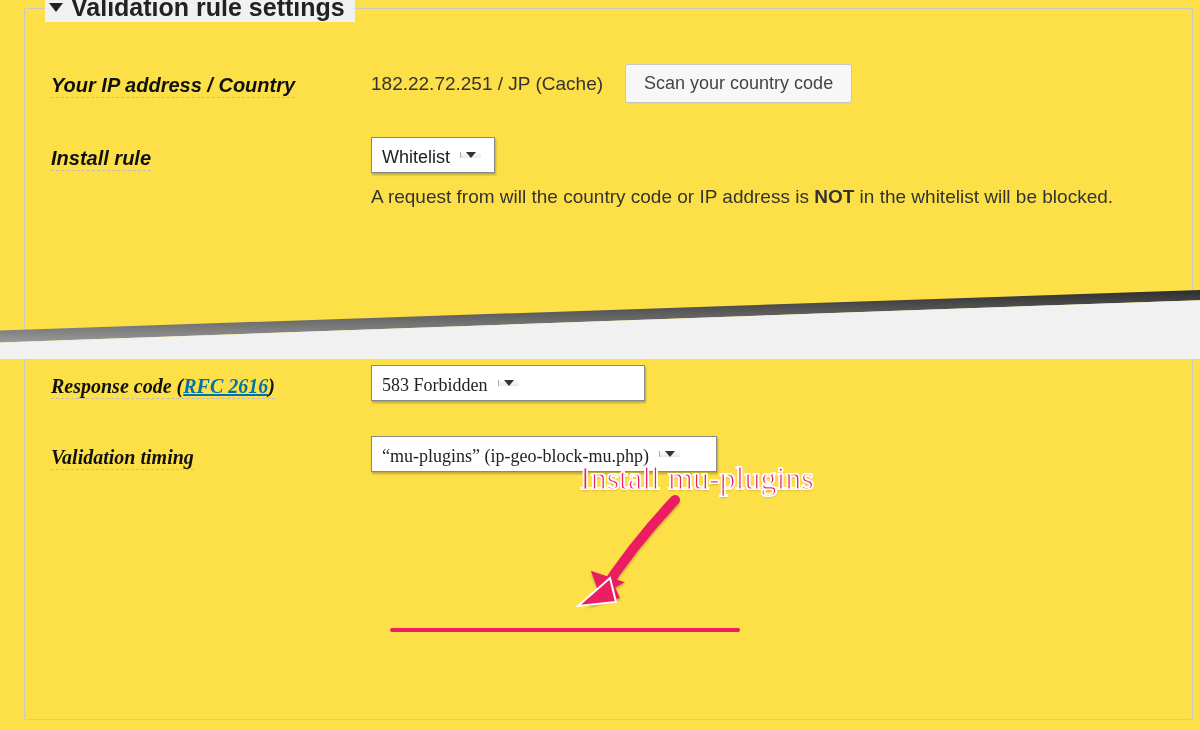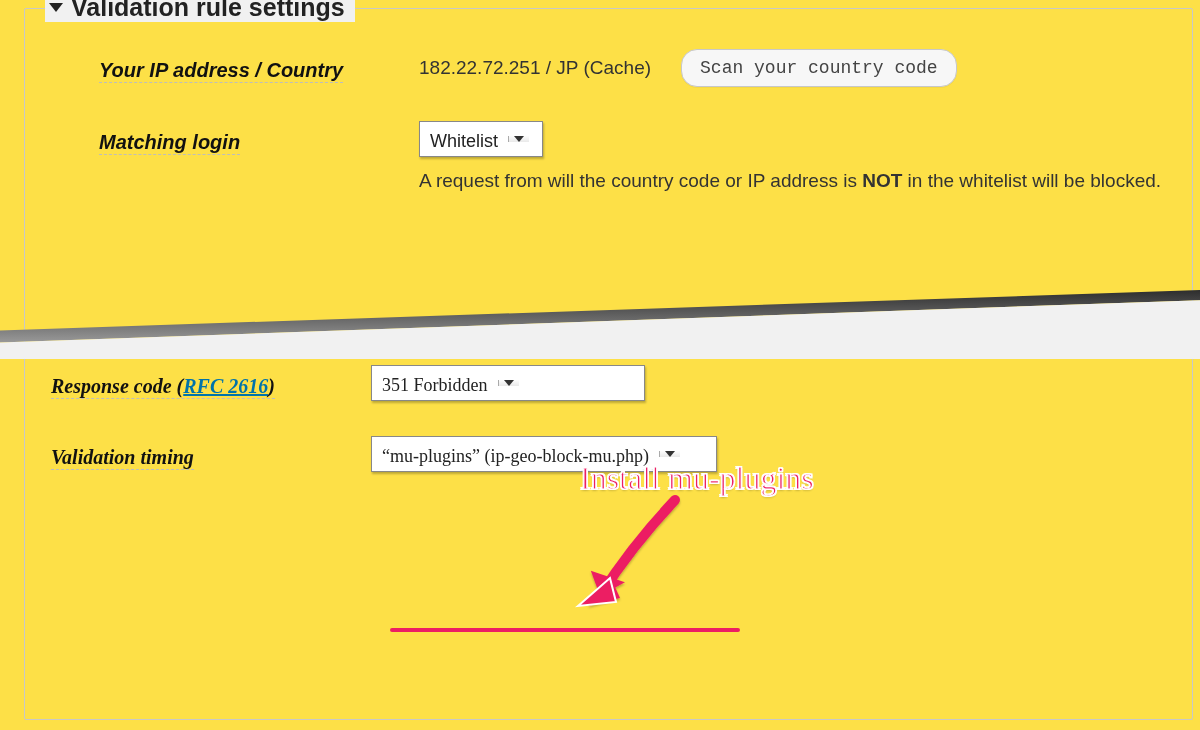--- a/index.html
+++ b/index.html
@@ -47,22 +47,21 @@
     display: inline-block;
     width: 0; height: 0;
     border-left: 7px solid transparent;
     border-right: 7px solid transparent;
     border-top: 9px solid #222;
   }
   .rows {
     position: absolute;
     left: 26px;
     right: 26px;
-    top: 40px;
-    margin-left: 48px;
+    top: 55px;
   }
   .row {
     display: flex;
     align-items: flex-start;
     margin-bottom: 34px;
   }
   .label-col {
     width: 320px;
     flex: 0 0 320px;
     padding-top: 6px;
@@ -83,33 +82,32 @@
     font-weight: 700;
   }
   .val-col {
     flex: 1 1 auto;
     font-size: 19px;
     color: #333;
   }
   .ip-line {
     display: flex;
     align-items: center;
-    gap: 30px;
+    gap: 22px;
   }
   .btn {
     display: inline-block;
     background: #f7f7f7;
     border: 1px solid #c8c8c8;
-    border-radius: 16px;
+    border-radius: 3px;
     padding: 8px 18px;
     font-size: 18px;
     color: #444;
     cursor: pointer;
     box-shadow: 0 1px 0 rgba(0,0,0,0.03);
-    font-family: Liberation Mono, monospace;
   }
   .select {
     display: inline-flex;
     align-items: center;
     background: #fff;
     border: 1px solid #888;
     height: 34px;
     font-size: 18px;
     color: #222;
     cursor: pointer;
@@ -214,21 +212,21 @@
         <div class="val-col">
           <div class="ip-line">
             <span>182.22.72.251 / JP (Cache)</span>
             <span class="btn">Scan your country code</span>
           </div>
         </div>
       </div>
 
       <div class="row">
         <div class="label-col">
-          <span class="label-text">Matching login</span>
+          <span class="label-text">Install rule</span>
         </div>
         <div class="val-col">
           <div class="select" style="width:122px">
             <span class="sel-label">Whitelist</span>
             <span class="sel-arrow"></span>
           </div>
           <div class="desc">
             <span>A request from will the country code or IP address is </span><b>NOT</b><span> in the whitelist will be blocked.</span>
           </div>
         </div>
@@ -254,21 +252,21 @@
 
       <div class="row">
         <div class="label-col">
           <span class="label-text">
             <span>Response code</span>
             (<a href="#">RFC 2616</a>)
           </span>
         </div>
         <div class="val-col">
           <div class="select" style="width:272px">
-            <span class="sel-label">351 Forbidden</span>
+            <span class="sel-label">583 Forbidden</span>
             <span class="sel-arrow"></span>
           </div>
         </div>
       </div>
 
 
       <div class="row" style="margin-bottom:16px">
         <div class="label-col">
           <span class="label-text">Validation timing</span>
         </div>

